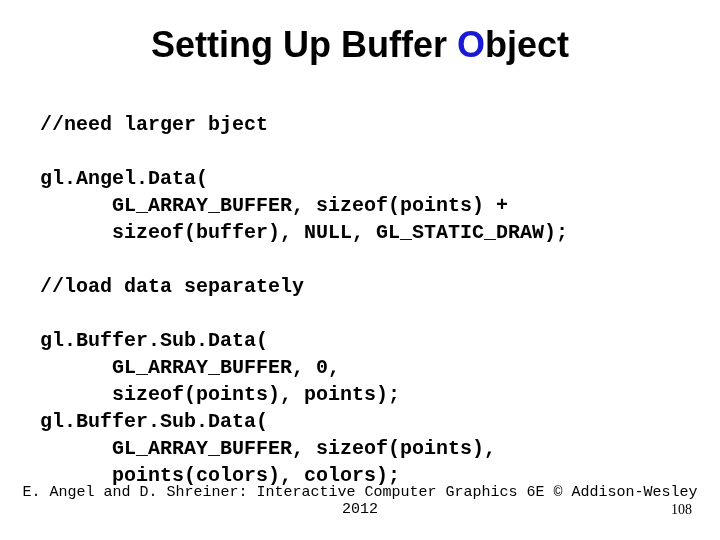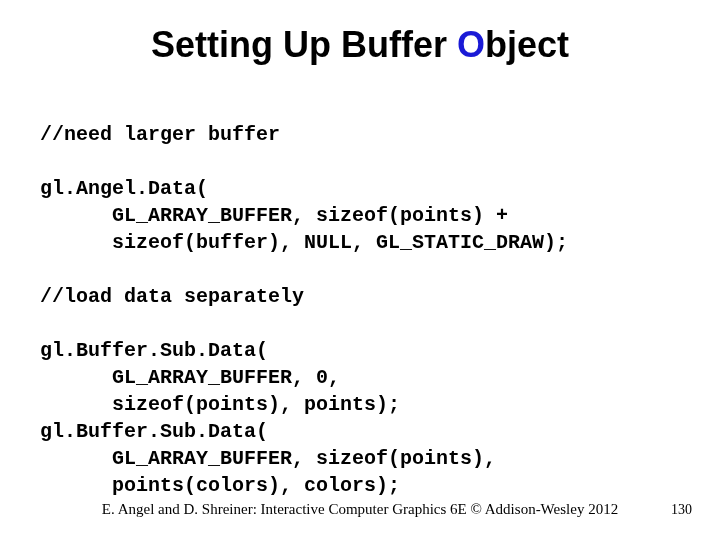--- a/index.html
+++ b/index.html
@@ -16,76 +16,76 @@
     position: relative;
     width: 720px;
     height: 540px;
     box-sizing: border-box;
     padding: 24px 40px 0 40px;
   }
   .title {
     font-size: 36px;
     font-weight: bold;
     text-align: center;
-    margin: 0 0 28px 0;
+    margin: 0 0 18px 0;
   }
   .title .accent {
     color: #1a1ad6;
   }
   .code {
     font-family: "Courier New", Courier, monospace;
     font-size: 20px;
     font-weight: bold;
     line-height: 1.35;
     white-space: pre;
   }
   .footer {
     position: absolute;
     left: 0;
     right: 0;
     bottom: 22px;
     width: 100%;
   }
   .footer-credit {
     text-align: center;
-    font-family: Liberation Serif, serif;
+    font-family: Liberation Mono, monospace;
     font-size: 15px;
   }
   .page-num {
     position: absolute;
     right: 28px;
     bottom: 0;
     font-family: "Times New Roman", Times, serif;
     font-size: 14px;
   }
 </style>
 </head>
 <body>
 
 <div class="slide">
 
   <h1 class="title">
     <span>Setting Up Buffer </span><span class="accent">O</span><span>bject</span>
   </h1>
 
   <div class="code">
-<span>//need larger buffer</span>
+<span>//need larger bject</span>
 
 <span>gl.Angel.Data(</span>
 <span>      GL_ARRAY_BUFFER, sizeof(points) +</span>
 <span>      sizeof(buffer), NULL, GL_STATIC_DRAW);</span>
 
 <span>//load data separately</span>
 
 <span>gl.Buffer.Sub.Data(</span>
 <span>      GL_ARRAY_BUFFER, 0,</span>
 <span>      sizeof(points), points);</span>
 <span>gl.Buffer.Sub.Data(</span>
 <span>      GL_ARRAY_BUFFER, sizeof(points),</span>
 <span>      points(colors), colors);</span>
 </div>
 
   <div class="footer">
     <div class="footer-credit">E. Angel and D. Shreiner: Interactive Computer Graphics 6E © Addison-Wesley 2012</div>
-    <div class="page-num">130</div>
+    <div class="page-num">108</div>
   </div>
 
 </div>
 
 </body></html>

